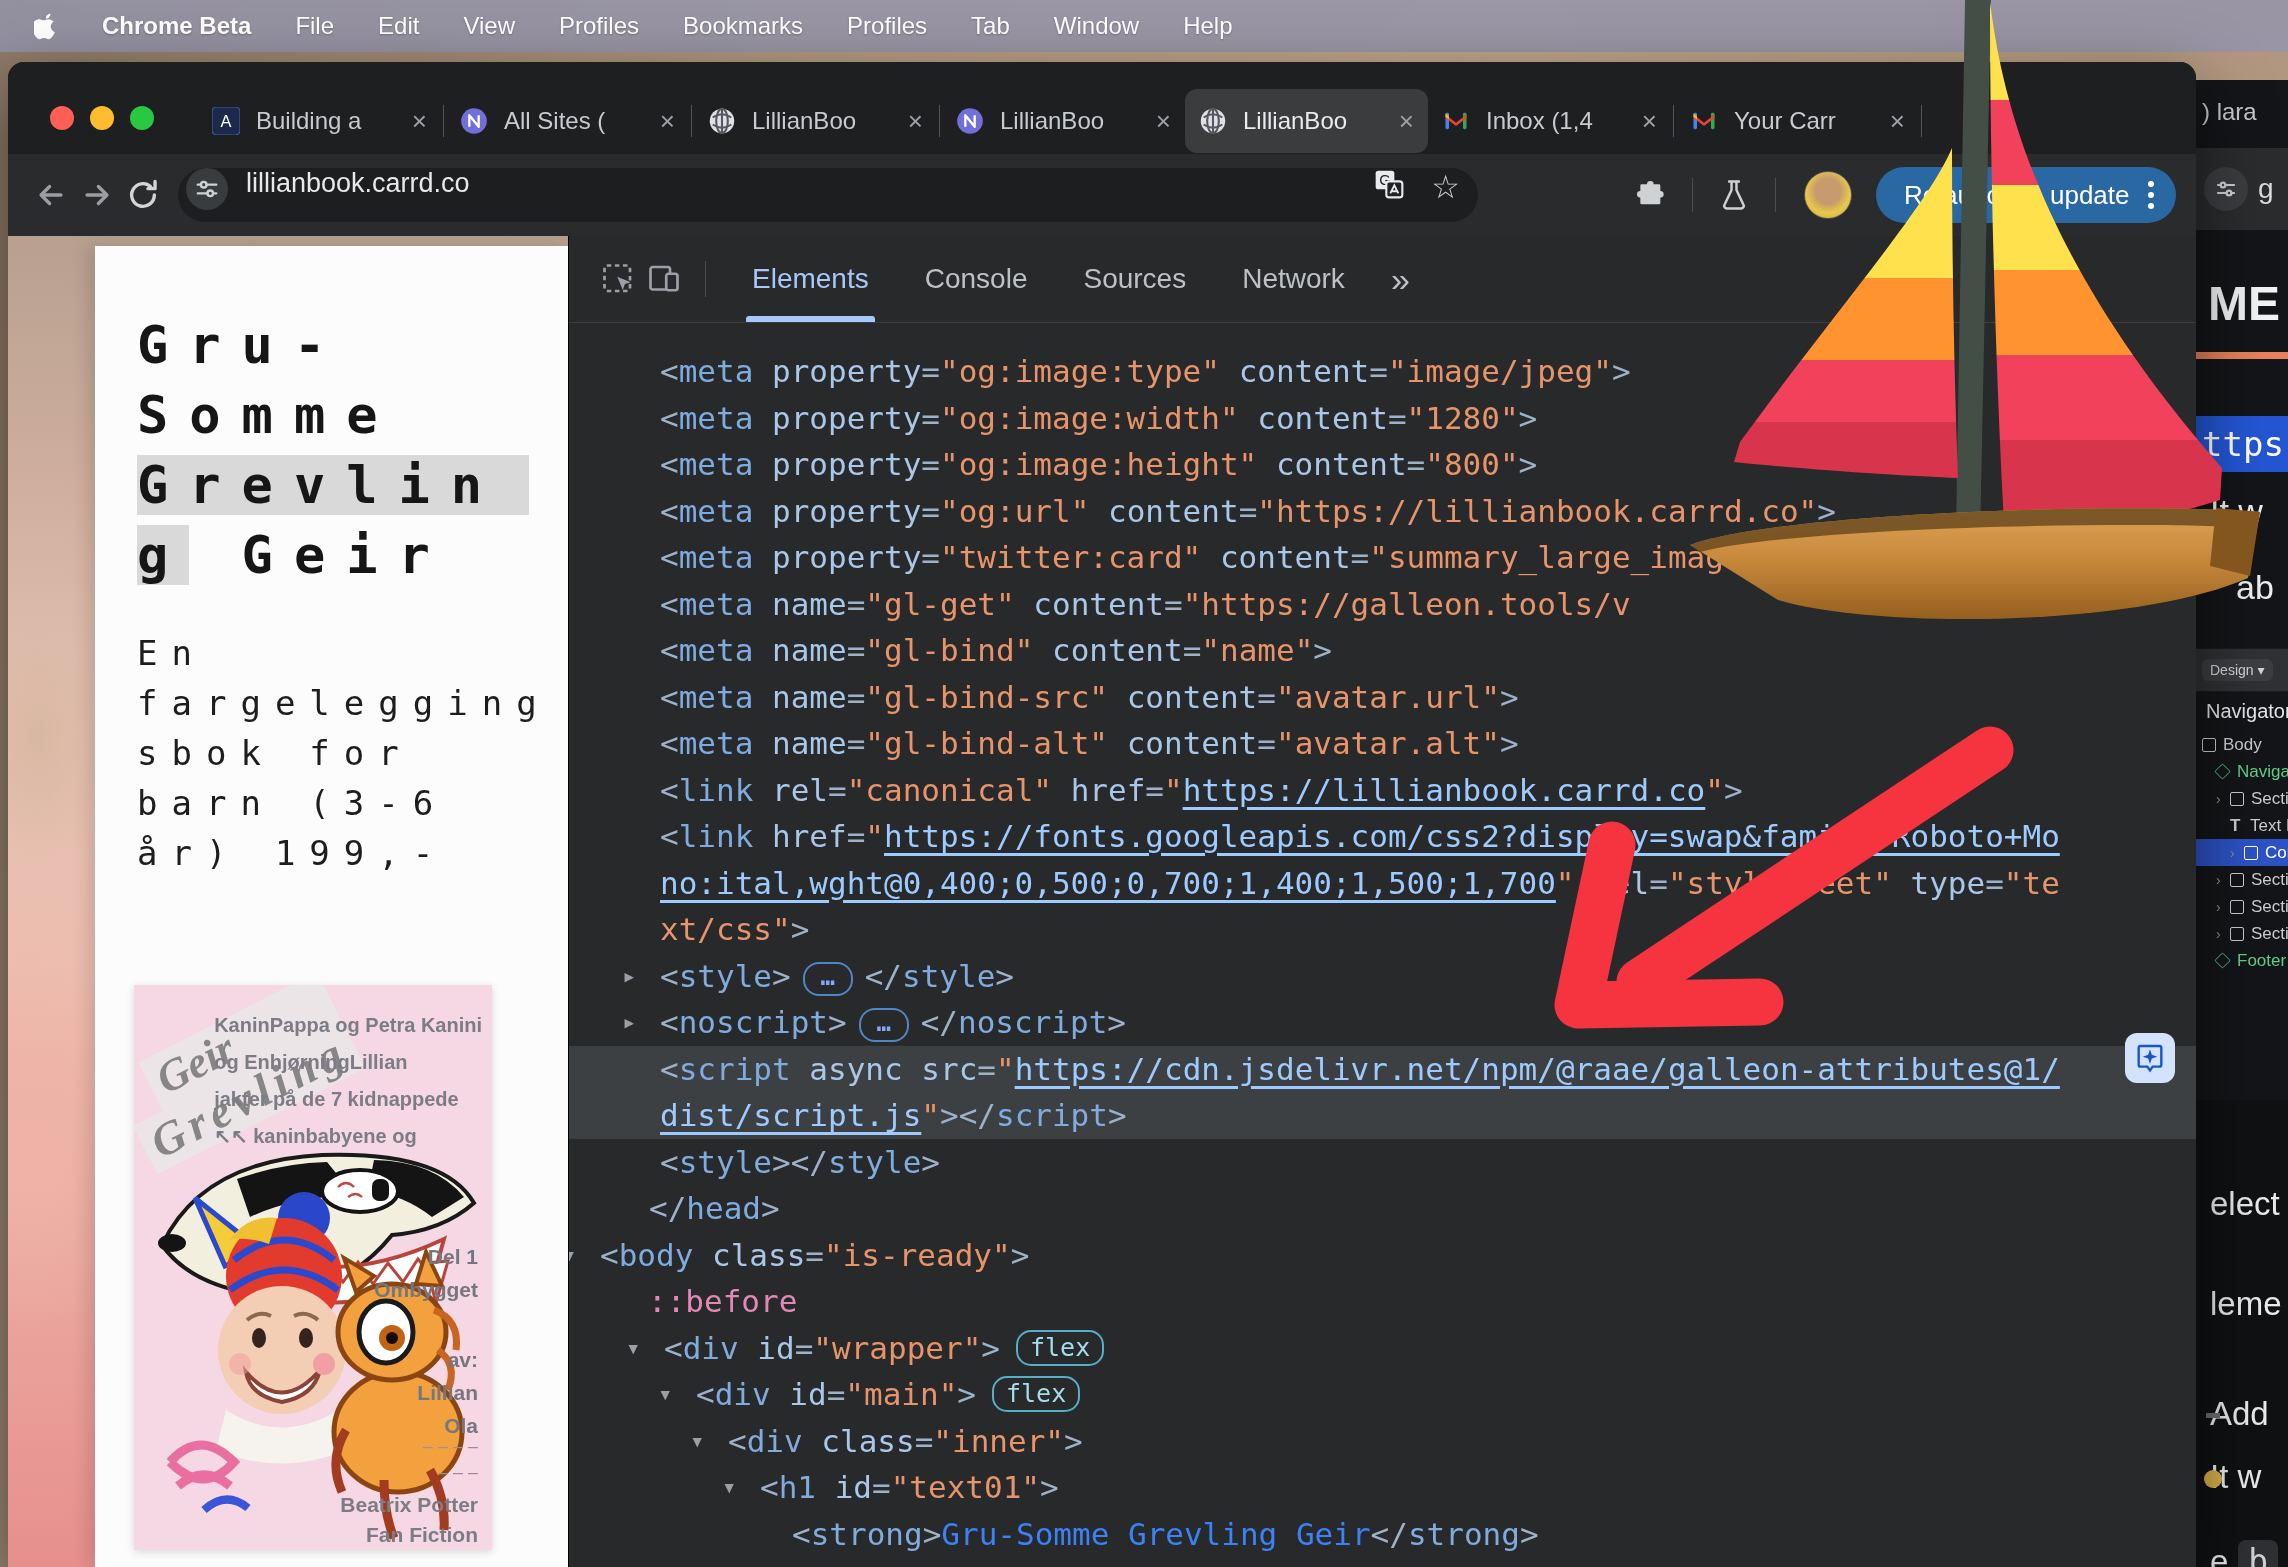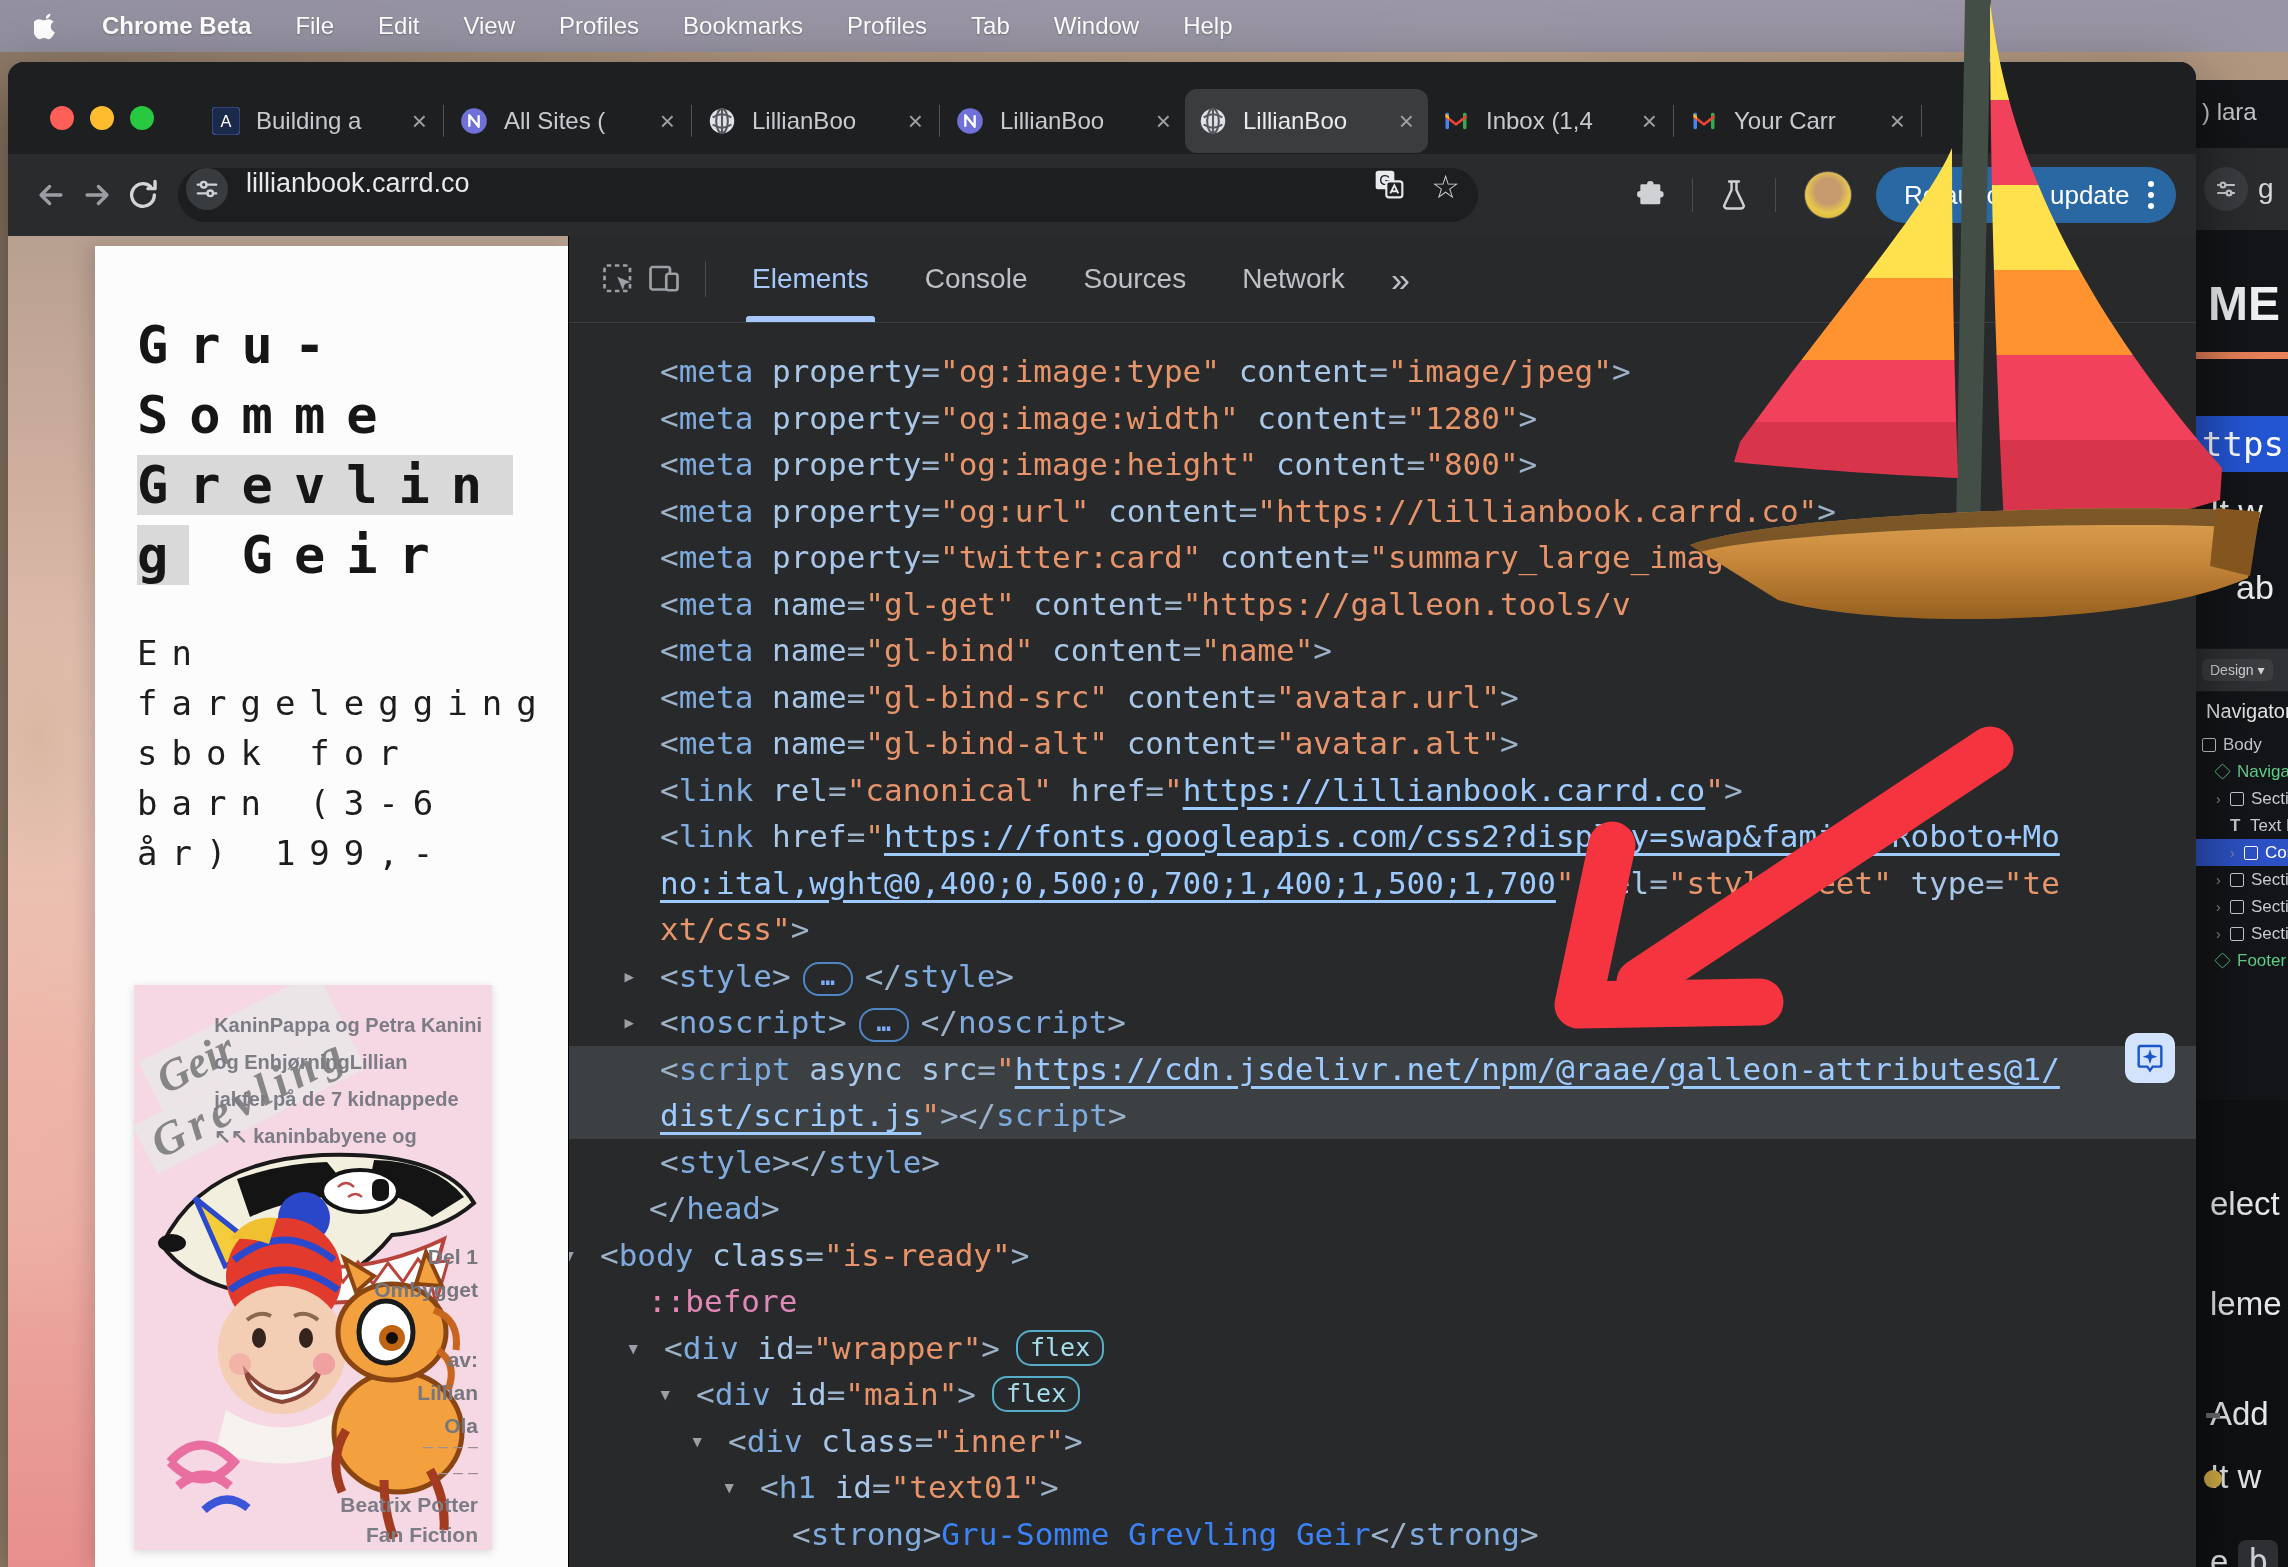--- a/index.html
+++ b/index.html
@@ -55,21 +55,21 @@
   .photo{position:absolute;inset:0;
     background:
      radial-gradient(120px 200px at 30px 500px,#d8b7a2 0%,rgba(216,183,162,0) 70%),
      radial-gradient(160px 260px at 20px 900px,#eeb3a6 0%,rgba(238,179,166,0) 75%),
      linear-gradient(180deg,#b7a090 0%,#cfae9e 18%,#e7c3b4 38%,#edbcae 58%,#eba79e 78%,#e78f8d 100%);}
   .page-card{position:absolute;left:87px;top:10px;right:0;bottom:0;background:#fcfcfc;
     box-shadow:-6px 0 18px rgba(0,0,0,.15);}
   .h-wrap{margin:64px 0 0 42px;font-family:"DejaVu Sans Mono",monospace;font-weight:bold;
     font-size:52px;letter-spacing:21px;line-height:70px;color:#161616;white-space:nowrap;}
   .hl{background:#d9d9d9;}
-  .hl.ext{padding-right:10px;text-align:center;}
+  .hl.ext{padding-right:26px;text-align:center;}
   .p-wrap{margin:38px 0 0 42px;font-family:"DejaVu Sans Mono",monospace;
     font-size:34px;letter-spacing:14px;line-height:50px;color:#1d1d1d;white-space:nowrap;}
   
   .cover{position:absolute;left:39px;top:739px;width:358px;height:565px;background:#f6d7e4;
     overflow:hidden;box-shadow:0 2px 8px rgba(0,0,0,.15);}
   .cov-title{position:absolute;left:-14px;top:34px;transform:rotate(-27deg);
     font-family:"Liberation Serif",serif;font-style:italic;font-weight:bold;
     color:#868686;line-height:54px;}
   .cov-title .l1{font-size:44px;margin-left:34px;background:rgba(233,233,233,.8);padding:0 10px;}
   .cov-title .l2{font-size:46px;letter-spacing:6px;background:rgba(233,233,233,.8);padding:0 10px;}

